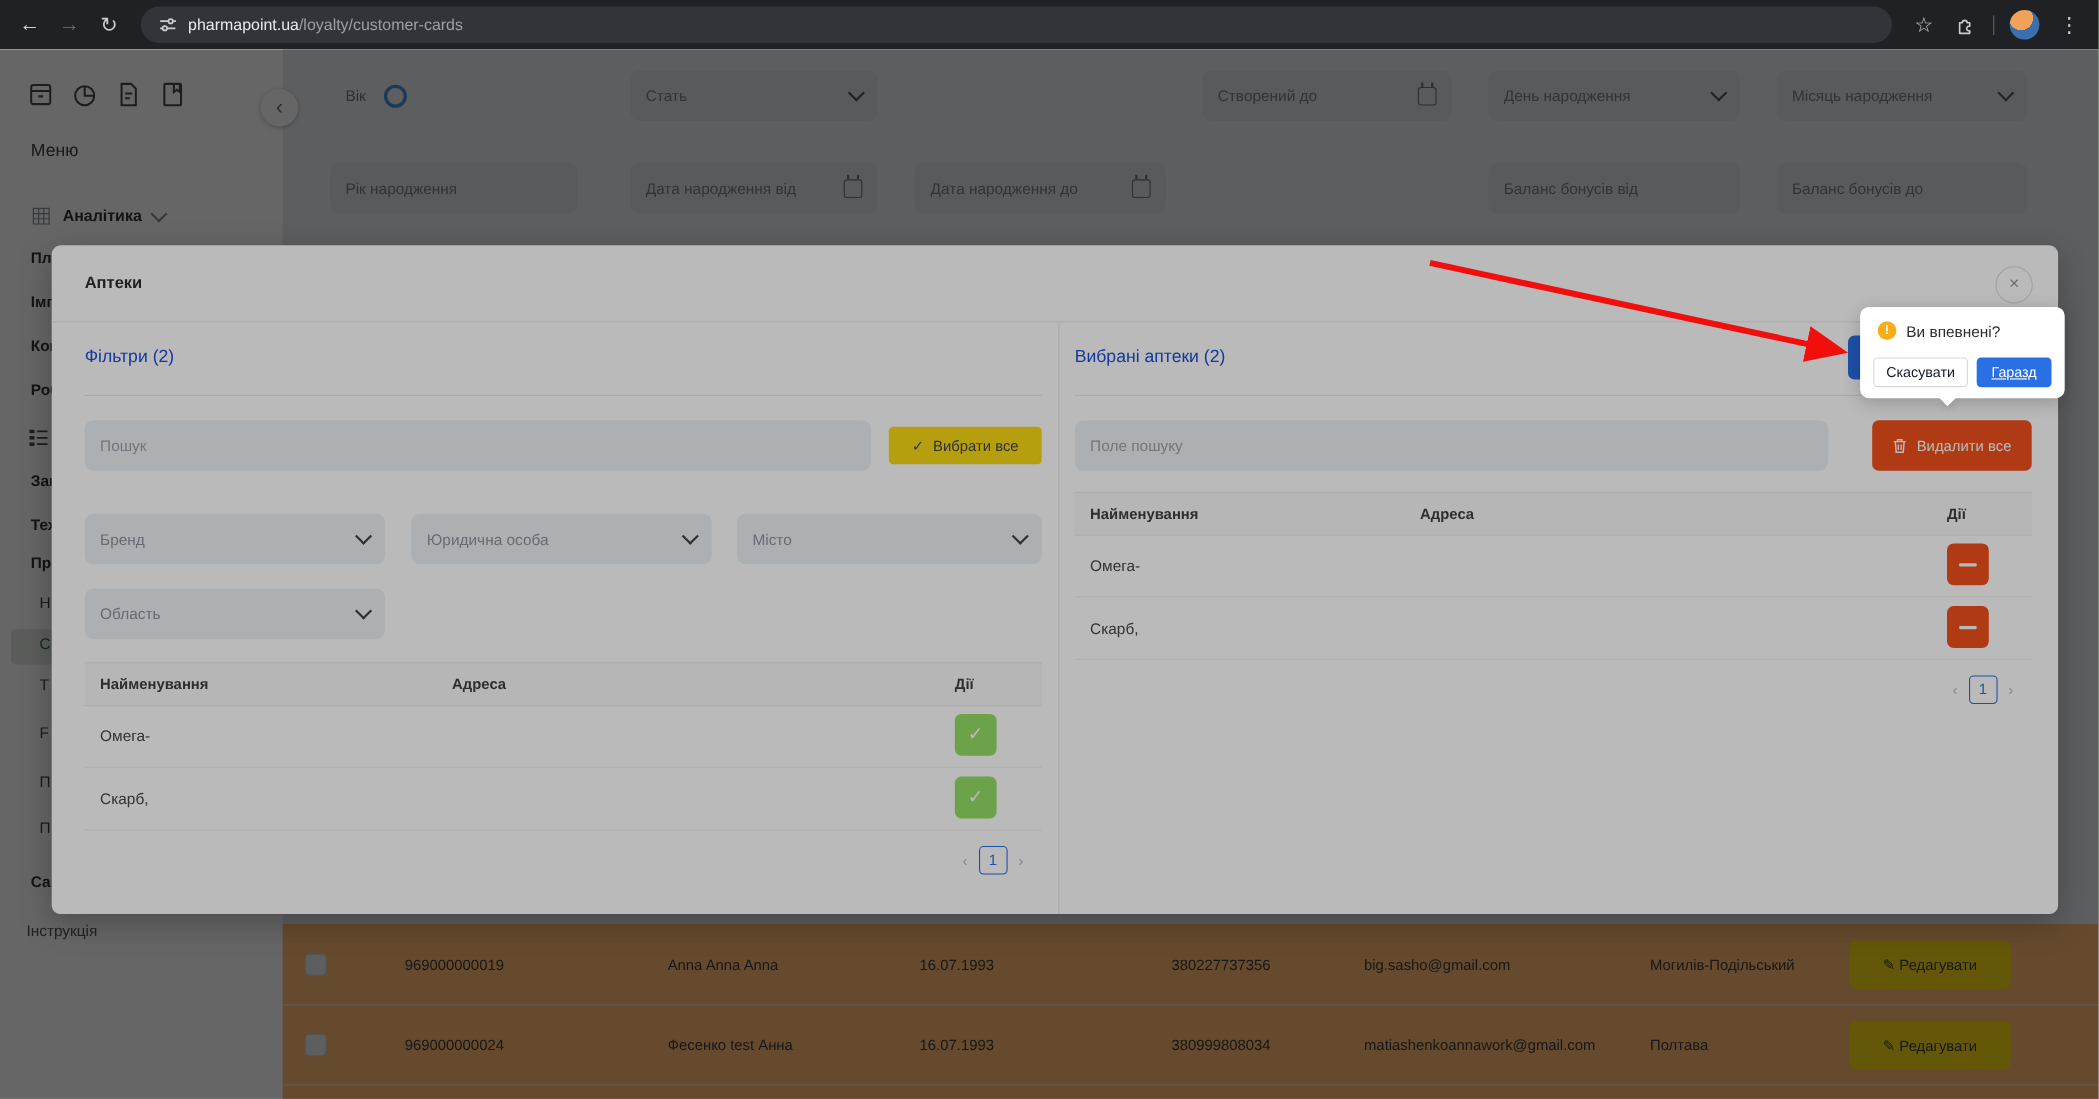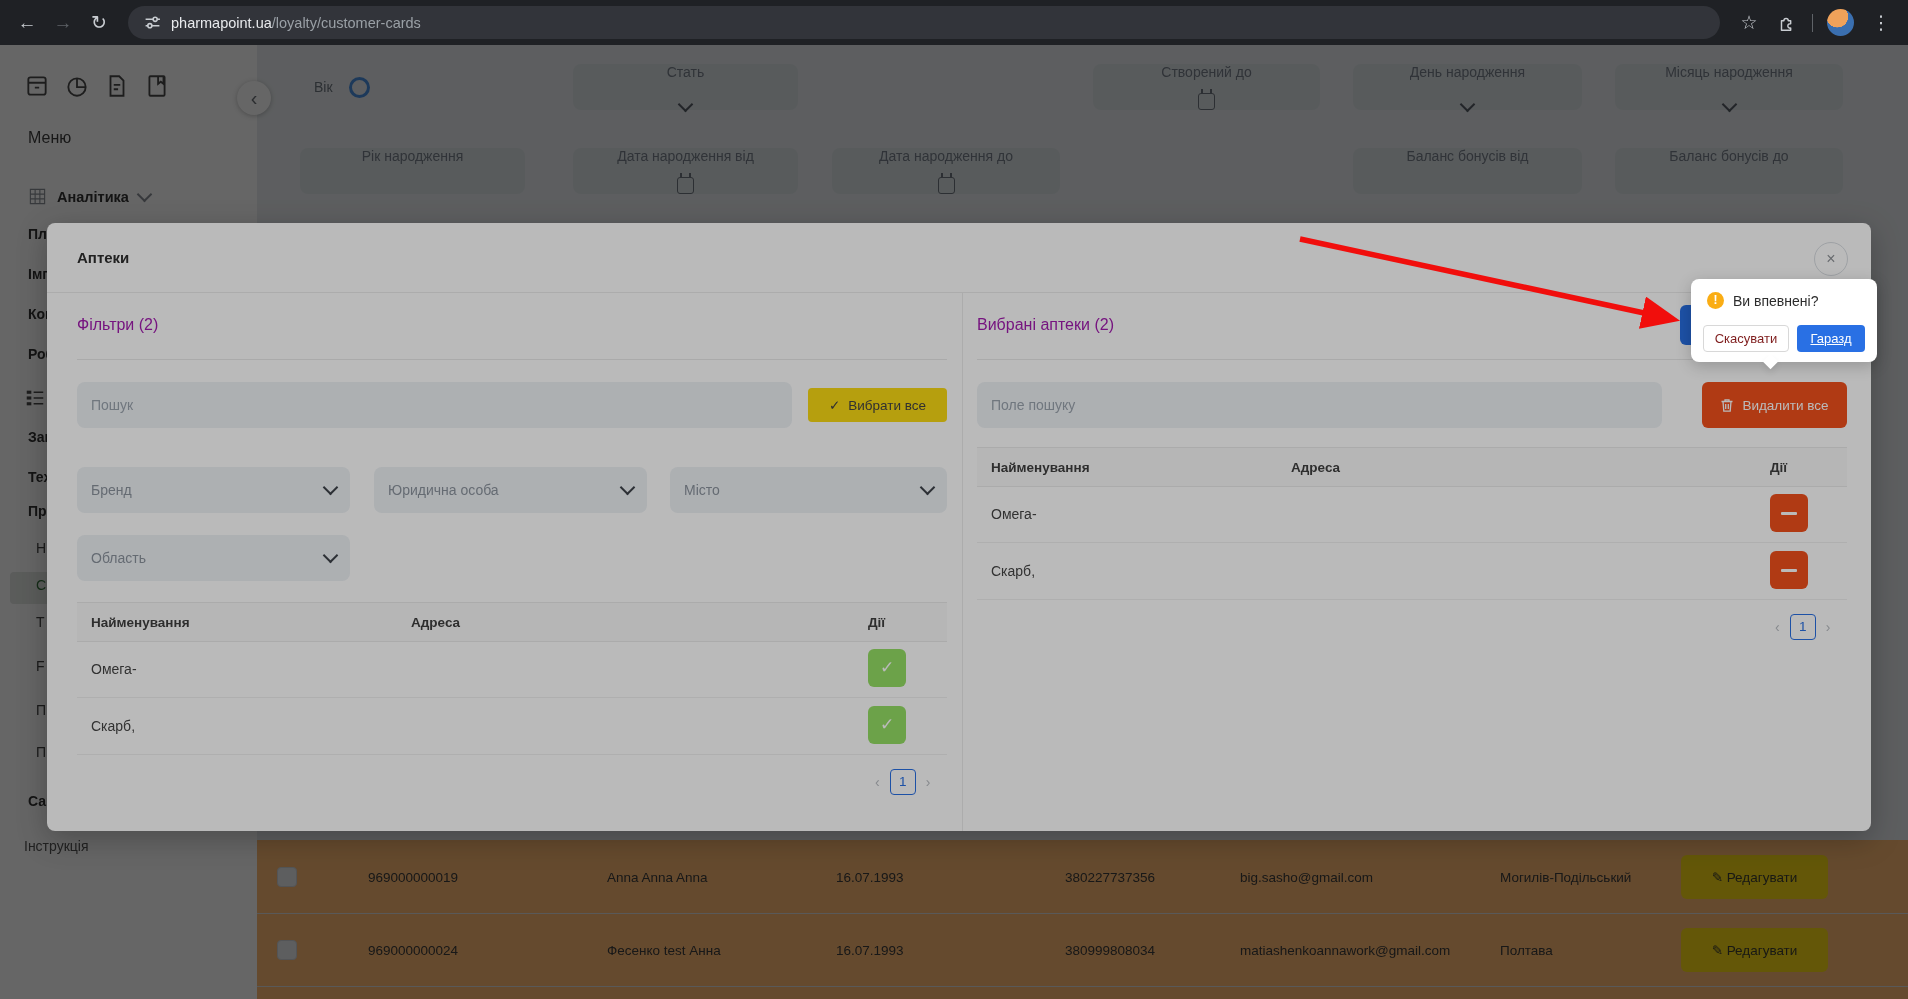--- a/index.html
+++ b/index.html
@@ -31,21 +31,21 @@
   .sb-sub{position:absolute;left:36px;font-size:14px;color:#444;white-space:nowrap;}
   .sb-hl{position:absolute;left:10px;top:527px;width:140px;height:32px;background:#e3e7e4;border-radius:4px;}
   .list-ic{position:absolute;left:24px;top:342px;}
 
   .collapse-btn{position:absolute;left:237px;top:36px;width:34px;height:34px;border-radius:50%;
                 background:#fff;border:none;box-shadow:0 1px 5px rgba(0,0,0,.25);color:#6b7077;
                 font-size:20px;line-height:32px;text-align:center;z-index:2;cursor:pointer;padding:0;}
 
   
   .chip{position:absolute;height:46px;border-radius:8px;background:#dde3e8;display:flex;
-        align-items:center;padding:0 14px;box-sizing:border-box;font-size:14px;color:#79828c;z-index:1;flex-direction:column;}
+        align-items:center;padding:0 14px;box-sizing:border-box;font-size:14px;color:#79828c;z-index:1;}
   .chip .lbl{flex:1;white-space:nowrap;overflow:hidden;}
   .chev{width:9px;height:9px;border-right:2px solid #565d66;border-bottom:2px solid #565d66;
         transform:rotate(45deg);margin-top:-5px;flex:none;}
   .cal{width:15px;height:15px;border:1.6px solid #707780;border-radius:3px;position:relative;flex:none;}
   .cal::before,.cal::after{content:"";position:absolute;top:-5px;width:2px;height:4px;background:#707780;}
   .cal::before{left:2px;}.cal::after{right:2px;}
   .agewrap{position:absolute;display:flex;align-items:center;gap:16px;height:46px;z-index:1;
            font-size:14px;color:#6f7781;padding:0 14px;box-sizing:border-box;}
   .age-ring{width:15px;height:15px;border:3px solid #4a90e2;border-radius:50%;}
 
@@ -66,21 +66,21 @@
   .dim2{background:rgba(0,0,0,0.27);z-index:30;}
 
   
   .modal{position:absolute;left:47px;top:178px;width:1824px;height:608px;background:#fff;
          border-radius:8px;box-shadow:0 8px 30px rgba(0,0,0,.25);z-index:20;}
   .m-header{position:absolute;top:0;left:0;right:0;height:69px;border-bottom:1px solid #ececec;}
   .m-title{position:absolute;left:30px;top:26px;font-size:15px;font-weight:bold;color:#2e2e2e;}
   .m-close{position:absolute;right:23px;top:19px;width:34px;height:34px;border-radius:50%;background:#fff;
            border:1px solid #d9dde2;color:#909499;font-size:16px;line-height:32px;text-align:center;cursor:pointer;padding:0;}
   .v-div{position:absolute;left:915px;top:69px;bottom:0;width:1px;background:#ececec;}
-  .col-h{position:absolute;font-size:16px;color:#a21caf;}
+  .col-h{position:absolute;font-size:16px;color:#1d4ed8;}
   .h-div{position:absolute;height:1px;background:#e9e9e9;}
   .m-input{position:absolute;height:46px;border:none;border-radius:8px;background:#edf1f5;
            padding:0 14px;box-sizing:border-box;font-size:14px;color:#333;font-family:inherit;outline:none;}
   .m-input::placeholder{color:#9aa3ad;}
   .dd{position:absolute;height:46px;border-radius:8px;background:#edf1f5;display:flex;align-items:center;
       padding:0 14px;box-sizing:border-box;font-size:14px;color:#8b939d;cursor:pointer;}
   .dd .lbl{flex:1;}
   .dd .chev{border-color:#3e434a;}
   .thead{position:absolute;height:38px;background:#fafafa;border-top:1px solid #ebebeb;border-bottom:1px solid #ebebeb;
          font-size:13.5px;font-weight:bold;color:#404040;}
@@ -106,21 +106,21 @@
 
   
   .pop{position:absolute;left:1691px;top:234px;width:186px;height:83px;background:#fff;border-radius:8px;
        box-shadow:0 4px 16px rgba(0,0,0,.2);z-index:40;}
   .pop-tail{position:absolute;left:74px;bottom:-5px;width:11px;height:11px;background:#fff;transform:rotate(45deg);
             box-shadow:3px 3px 6px rgba(0,0,0,.08);}
   .pop-warn{position:absolute;left:16px;top:13px;width:17px;height:17px;border-radius:50%;background:#faad14;
             color:#fff;font-size:12px;font-weight:bold;line-height:17px;text-align:center;}
   .pop-q{position:absolute;left:42px;top:14px;font-size:14px;color:#2c2c2c;}
   .pop-cancel{position:absolute;left:12px;top:46px;width:86px;height:27px;background:#fff;border:1px solid #d8d8d8;
-              border-radius:4px;font-size:13px;color:#7f1d1d;font-family:inherit;cursor:pointer;}
+              border-radius:4px;font-size:13px;color:#0f172a;font-family:inherit;cursor:pointer;}
   .pop-ok{position:absolute;left:106px;top:46px;width:68px;height:27px;background:#2970e4;border:none;
           border-radius:4px;font-size:13px;color:#fff;font-family:inherit;cursor:pointer;text-decoration:underline;}
 
   .arrow-svg{position:absolute;inset:0;z-index:50;pointer-events:none;}
 </style>
 </head>
 <body>
 
 <div id="screen">
 

